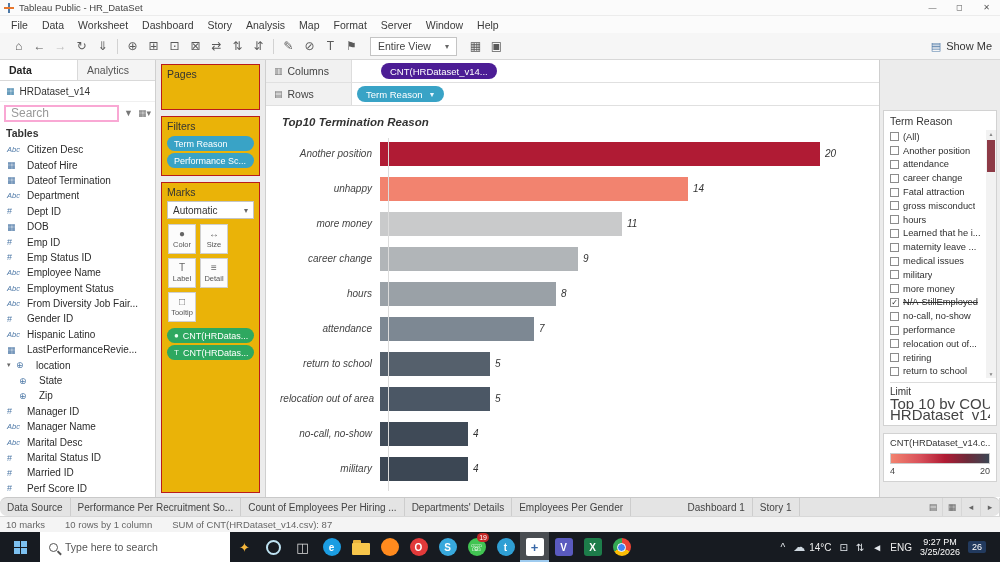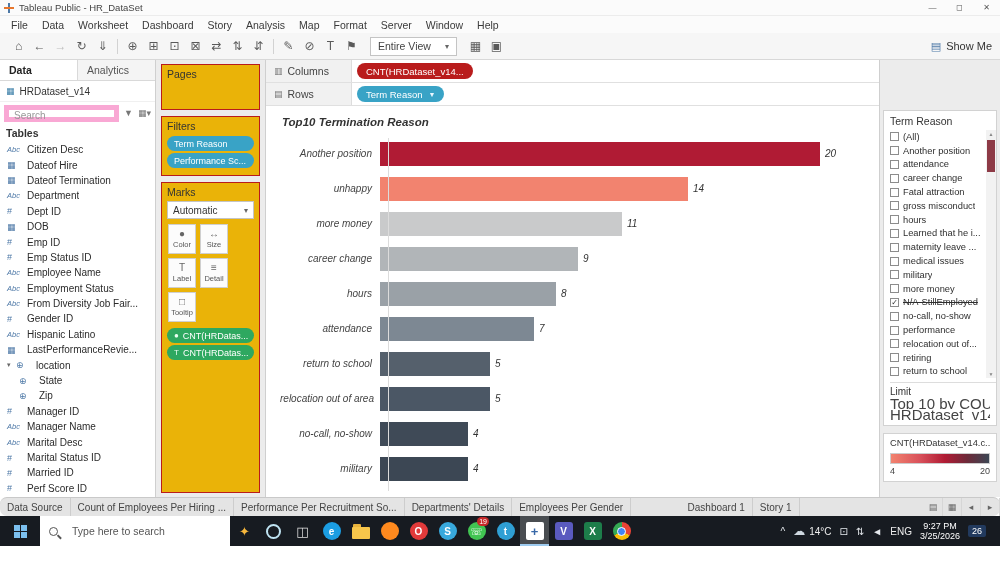--- a/index.html
+++ b/index.html
@@ -35,21 +35,21 @@
 
   
   .data-panel{width:156px;background:#fff;border-right:1px solid #cfcfcf;display:flex;flex-direction:column;flex:none;}
   .panel-tabs{display:flex;height:21px;border-bottom:1px solid #d9d9d9;font-size:10.5px;flex:none;}
   .ptab{flex:1;display:flex;align-items:center;padding-left:9px;}
   .ptab.active{font-weight:bold;color:#222;background:#fff;border-right:1px solid #d9d9d9;}
   .ptab.inactive{color:#555;background:#f4f4f4;}
   .datasource-row{height:21px;display:flex;align-items:center;gap:5px;padding-left:6px;font-size:10px;color:#333;border-bottom:1px solid #f0f0f0;flex:none;}
   .ds-icon{color:#3b7fa8;font-size:9px;}
   .search-row{height:22px;display:flex;align-items:center;padding:2px 4px;gap:3px;flex:none;}
-  .search-box{flex:1;border:5px solid #f9a8d4;height:17px;display:flex;align-items:flex-start;padding:0 5px;font-size:10px;color:#999;background:#fff;}
+  .search-box{flex:1;border:2px solid #f9a8d4;height:17px;display:flex;align-items:flex-end;padding:0 5px;font-size:12px;color:#999;background:#fff;}
   .mini-icon{font-size:9px;color:#777;width:13px;text-align:center;}
   .tables-header{height:18px;font-size:10.5px;font-weight:bold;color:#333;padding-left:6px;display:flex;align-items:center;flex:none;}
   .fields{flex:1;overflow:hidden;}
   .field-row{height:15.4px;display:flex;align-items:center;font-size:10px;color:#2b2b2b;padding-left:7px;}
   .field-caret{width:9px;color:#666;font-size:7px;flex:none;}
   .field-icon{width:20px;color:#4e79a7;font-size:9px;flex:none;}
   .field-icon.abc{font-size:7.5px;font-style:italic;}
   .field-name{white-space:nowrap;overflow:hidden;text-overflow:ellipsis;}
 
   
@@ -70,21 +70,21 @@
   .mark-btn .g{font-size:10px;color:#666;line-height:10px;}
   .mark-btn .l{font-size:7.5px;color:#555;}
 
   
   .canvas{flex:1;background:#fff;display:flex;flex-direction:column;border-right:1px solid #cfcfcf;min-width:0;}
   .shelf-row{height:23px;display:flex;align-items:center;border-bottom:1px solid #e0e0e0;background:#fff;flex:none;}
   .shelf-label{width:86px;height:100%;background:#f1f1f1;border-right:1px solid #ddd;display:flex;align-items:center;gap:5px;padding-left:8px;font-size:10.5px;color:#444;flex:none;}
   .shelf-label .g{font-size:9px;color:#777;}
   .shelf-pills{display:flex;align-items:center;padding-left:5px;gap:4px;}
   .shelf-pill{height:16px;border-radius:9px;font-size:9.5px;color:#fff;display:flex;align-items:center;padding:0 9px;gap:6px;white-space:nowrap;}
-  .shelf-pill.green{background:#b91c1c;}
+  .shelf-pill.green{background:#4c1d95;margin-left:24px;}
   .shelf-pill.blue{background:#39a3c6;}
   .pill-funnel{font-size:7px;color:#eaf7ff;}
   .chart-area{flex:1;position:relative;padding:6px 0 0 14px;font-style:italic;}
   .chart-title{font-size:11.5px;font-weight:bold;color:#333;margin:4px 0 8px 2px;}
   .axis-line{position:absolute;left:122px;top:32px;bottom:6px;width:1px;background:#dcdcdc;}
   .bar-row{display:flex;align-items:center;height:35px;}
   .bar-label{width:100px;text-align:right;font-size:10px;color:#444;padding-right:8px;flex:none;white-space:nowrap;}
   .bar{height:24px;flex:none;}
   .bar-value{font-size:10px;color:#333;margin-left:5px;}
 
@@ -118,21 +118,21 @@
   .tabs-right{margin-left:auto;display:flex;flex:none;}
 
   
   .status-bar{height:16px;background:#f4f4f4;display:flex;align-items:center;font-size:9.5px;color:#666;gap:20px;padding-left:6px;border-top:1px solid #d8d8d8;}
 
   
   .taskbar{height:30px;background:#171b21;display:flex;align-items:stretch;color:#eee;}
   .start-btn{width:40px;display:flex;align-items:center;justify-content:center;flex:none;}
   .win-logo{width:13px;height:13px;display:grid;grid-template-columns:6px 6px;grid-template-rows:6px 6px;gap:1px;}
   .win-logo span{background:#7cc0ef;}
-  .tb-search{width:190px;background:#fff;display:flex;align-items:center;gap:14px;padding:0 9px;font-size:10.5px;color:#555;flex:none;}
+  .tb-search{width:190px;background:#fff;display:flex;align-items:center;gap:7px;padding:0 9px;font-size:10.5px;color:#555;flex:none;}
   .glass{width:9px;height:9px;border:1.5px solid #555;border-radius:50%;position:relative;flex:none;}
   .glass:after{content:"";position:absolute;width:5px;height:1.5px;background:#555;transform:rotate(45deg);left:7px;top:8px;}
   .tb-app{width:29px;display:flex;align-items:center;justify-content:center;position:relative;flex:none;}
   .tb-app.active{background:rgba(255,255,255,.22);box-shadow:inset 0 -2px 0 #9ecbef;}
   .app-circle{width:18px;height:18px;border-radius:50%;display:flex;align-items:center;justify-content:center;font-size:10px;color:#fff;font-weight:bold;}
   .app-square{width:18px;height:18px;border-radius:3px;display:flex;align-items:center;justify-content:center;font-size:10px;color:#fff;font-weight:bold;}
   .folder{width:18px;height:12px;background:#f7c64b;border-radius:1px;position:relative;margin-top:3px;}
   .folder:before{content:"";position:absolute;top:-3px;left:1px;width:8px;height:3px;background:#e8b33c;border-radius:1px 1px 0 0;}
   .sparkle{font-size:13px;color:#f6b73c;}
   .ring{width:15px;height:15px;border-radius:50%;border:2.5px solid #bfe3f2;}
@@ -563,36 +563,41 @@
           <span>20</span>
         </div>
       </div>
     </div>
 
   </div>
 
   <div class="sheet-tabs">
     <div class="tabs-list" id="tabs-list">
         <div class="stab">Data Source</div>
+        <div class="stab">Performance Per Recruitment So...</div>
         <div class="stab">Count of Employees Per Hiring ...</div>
-        <div class="stab">Performance Per Recruitment So...</div>
         <div class="stab">Departments' Details</div>
         <div class="stab">Employees Per Gender</div>
         <div class="stab active">Sheet 6</div>
         <div class="stab">Dashboard 1</div>
         <div class="stab">Story 1</div>
       </div>
     <div class="tabs-right" id="tabs-right">
         <div class="stab-icon">▤</div>
         <div class="stab-icon">▦</div>
         <div class="stab-icon">◂</div>
         <div class="stab-icon">▸</div>
       </div>
   </div>
 
+  <div class="status-bar">
+    <span>10 marks</span>
+    <span>10 rows by 1 column</span>
+    <span>SUM of CNT(HRDataset_v14.csv): 87</span>
+  </div>
 
   <div class="taskbar">
     <div class="start-btn">
       <span class="win-logo">
           <span></span>
           <span></span>
           <span></span>
           <span></span>
         </span>
     </div>

